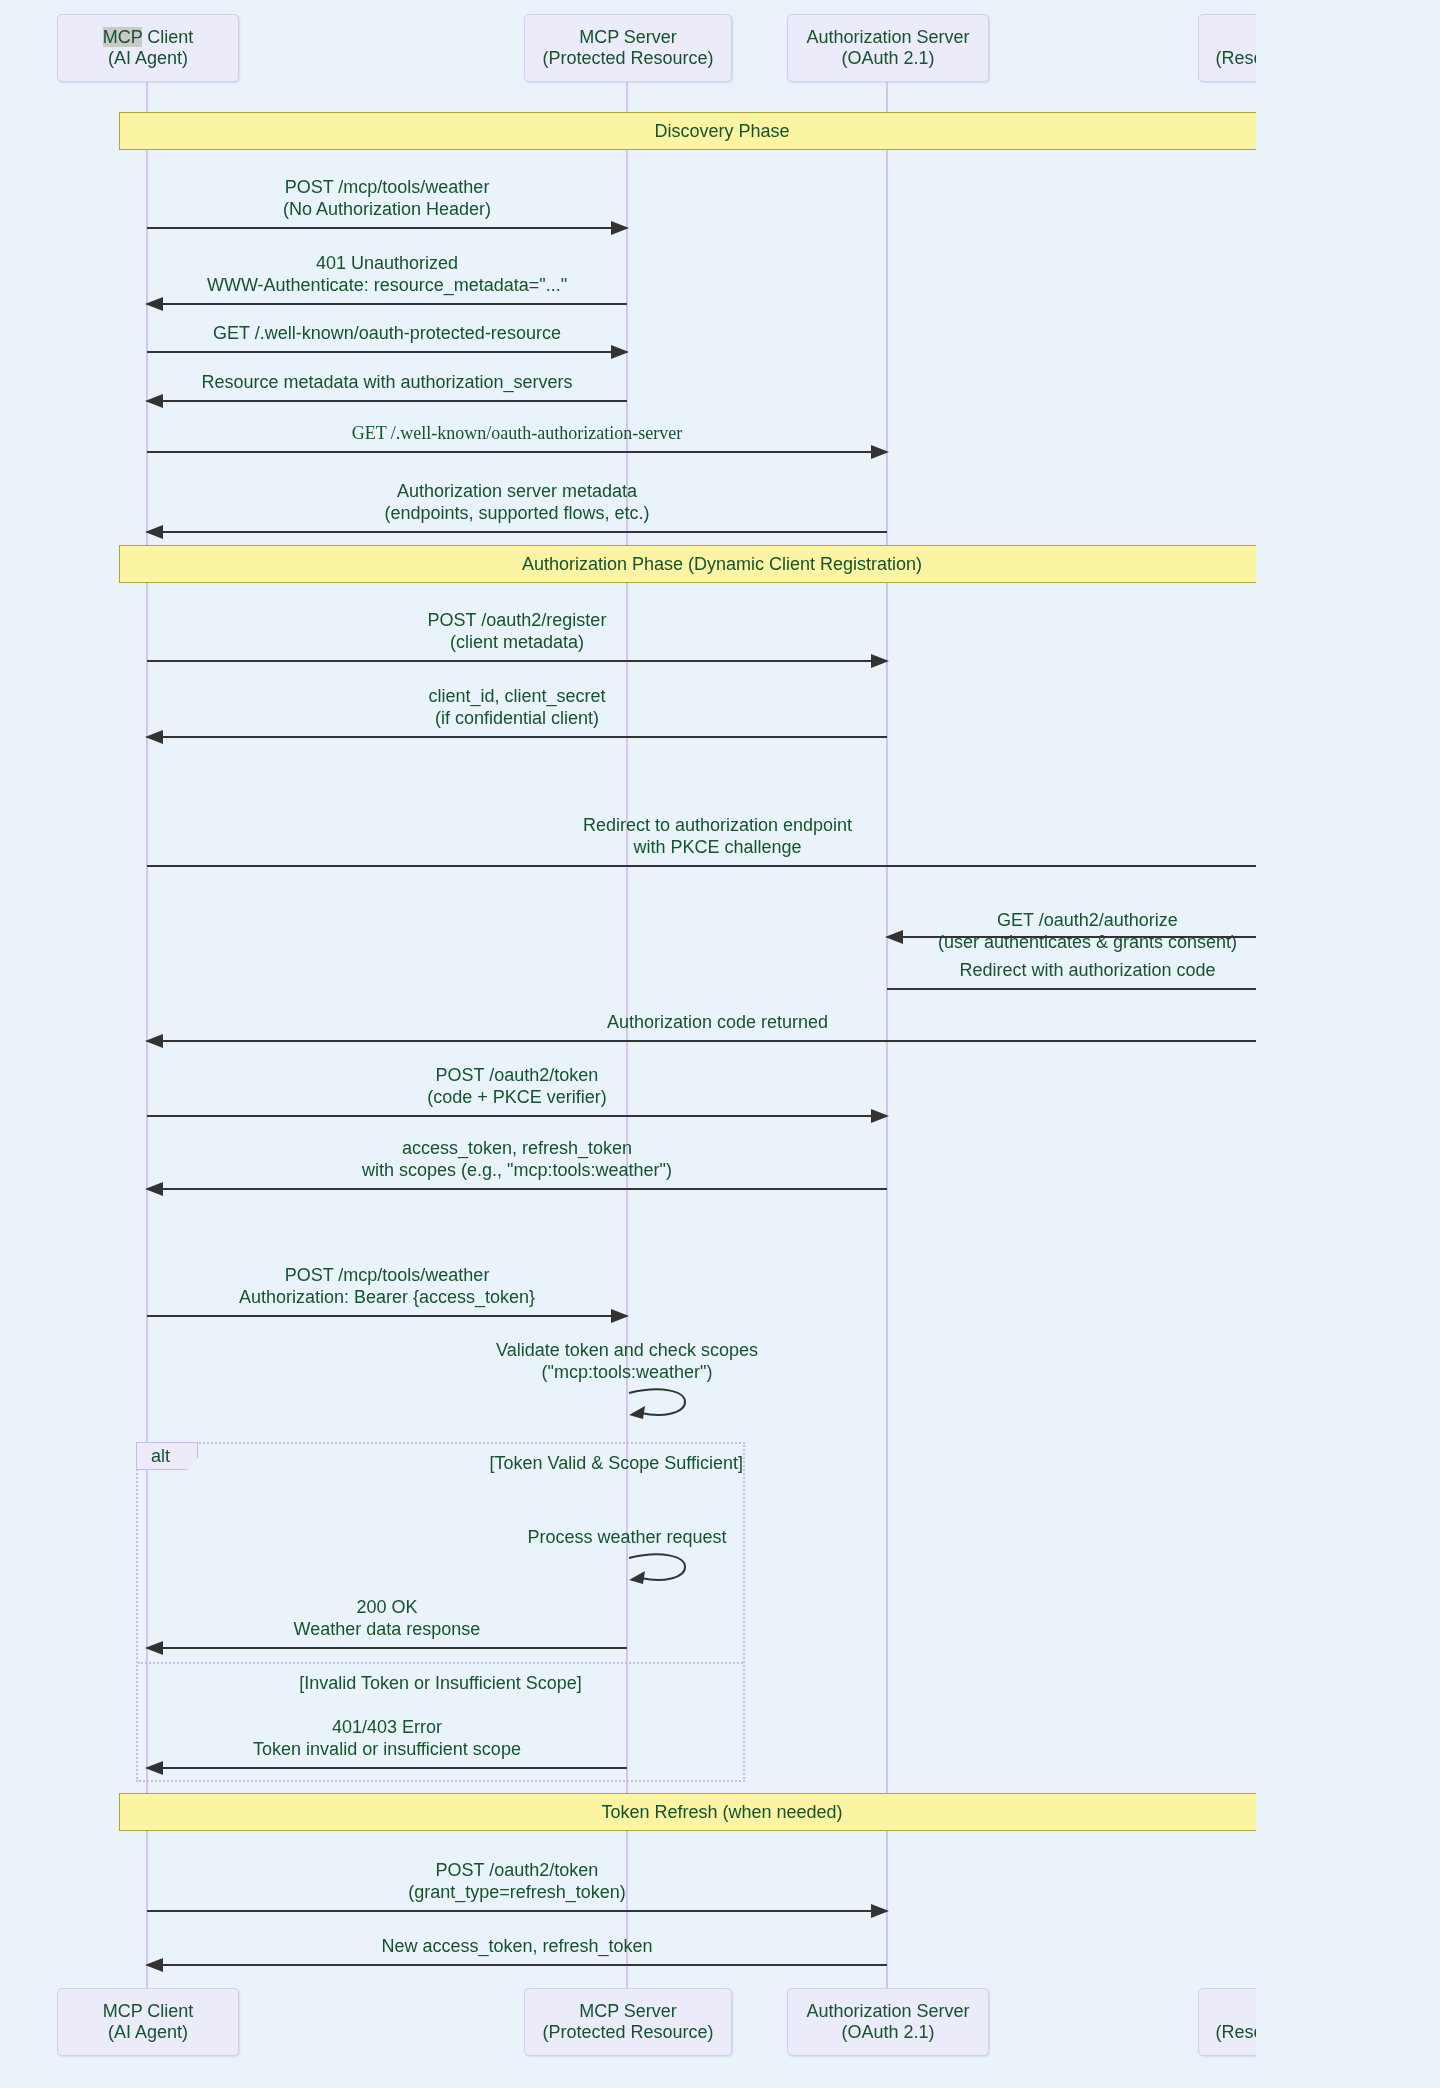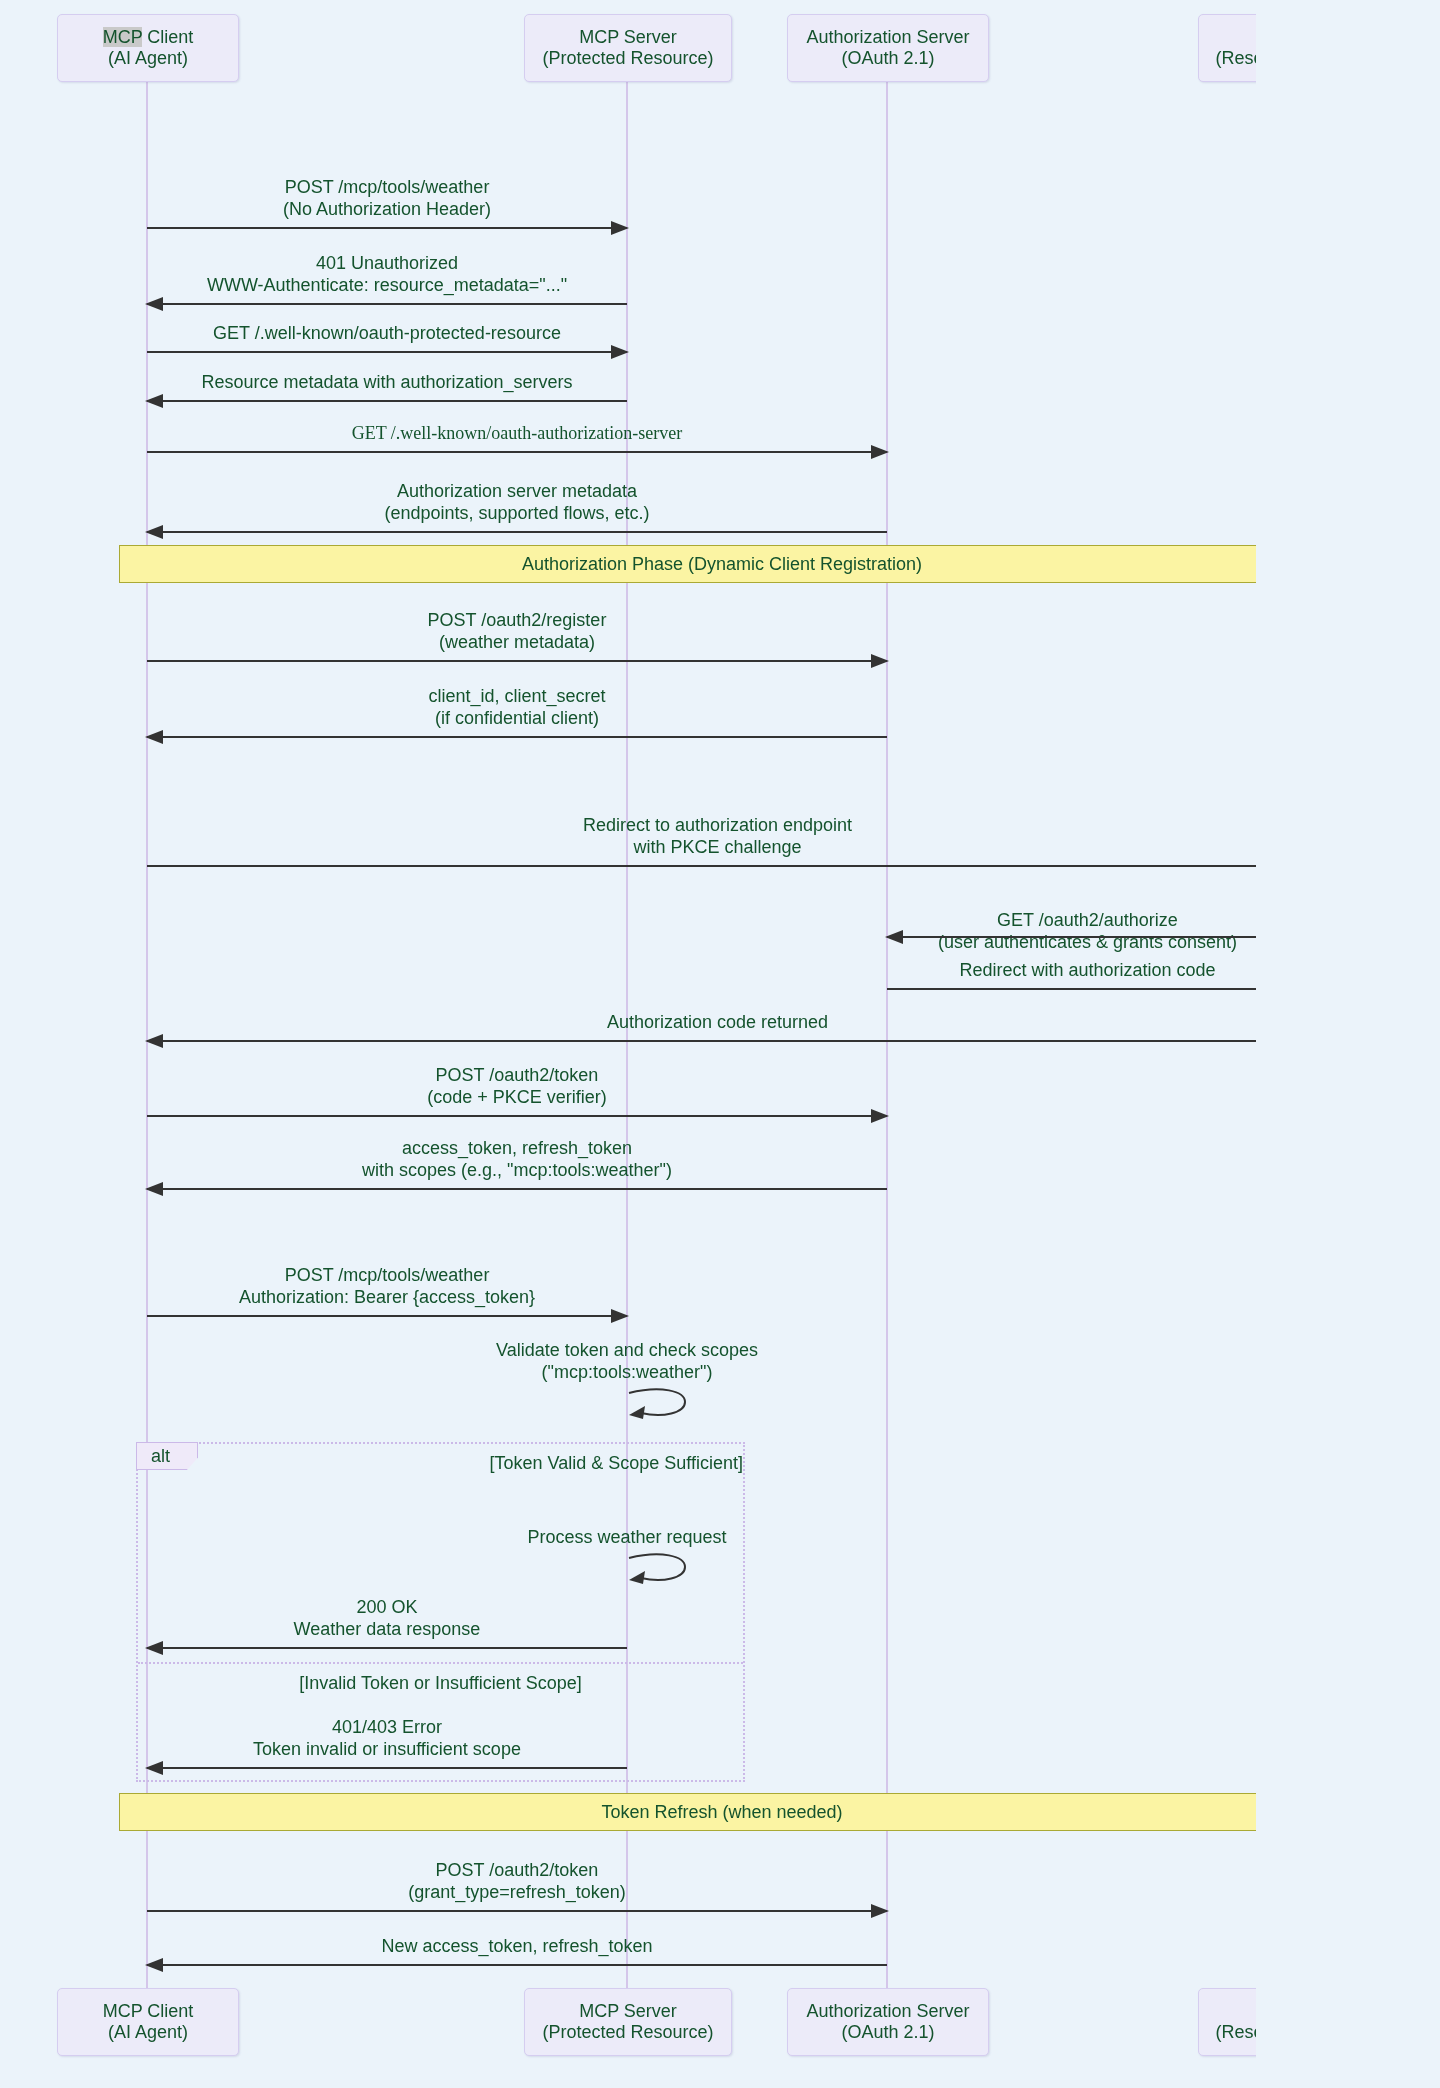--- a/index.html
+++ b/index.html
@@ -65,20 +65,23 @@
   </div>
   <div class="actor" style="left:787px;top:1988px;width:200px;">
     <span>Authorization Server</span>
     <span>(OAuth 2.1)</span>
   </div>
   <div class="actor" style="left:1198px;top:1988px;width:180px;">
     <span>User</span>
     <span>(Resource Owner)</span>
   </div>
 
+  <div class="phase" style="top:112px;">
+    <span>Discovery Phase</span>
+  </div>
   <div class="phase" style="top:545px;">
     <span>Authorization Phase (Dynamic Client Registration)</span>
   </div>
   <div class="phase" style="top:1793px;">
     <span>Token Refresh (when needed)</span>
   </div>
 
   <div class="alt-frame">
     <div class="alt-tab">
       <span>alt</span>
@@ -110,21 +113,21 @@
       <div class="msg-label" style="white-space: pre; left: 217px; width: 600px; top: 422px; font-family: Liberation Serif, serif;">GET /.well-known/oauth-authorization-server</div>
       <div class="arrow" style="left: 147px; top: 451px; width: 740px;">
         <div class="head-r"></div>
       </div>
       <div class="msg-label" style="white-space: pre; left: 217px; width: 600px; top: 480px;">Authorization server metadata
 (endpoints, supported flows, etc.)</div>
       <div class="arrow" style="left: 147px; top: 531px; width: 740px;">
         <div class="head-l"></div>
       </div>
       <div class="msg-label" style="white-space: pre; left: 217px; width: 600px; top: 609px;">POST /oauth2/register
-(weather metadata)</div>
+(client metadata)</div>
       <div class="arrow" style="left: 147px; top: 660px; width: 740px;">
         <div class="head-r"></div>
       </div>
       <div class="msg-label" style="white-space: pre; left: 217px; width: 600px; top: 685px;">client_id, client_secret
 (if confidential client)</div>
       <div class="arrow" style="left: 147px; top: 736px; width: 740px;">
         <div class="head-l"></div>
       </div>
       <div class="msg-label" style="white-space: pre; left: 417.5px; width: 600px; top: 814px;">Redirect to authorization endpoint
 with PKCE challenge</div>

